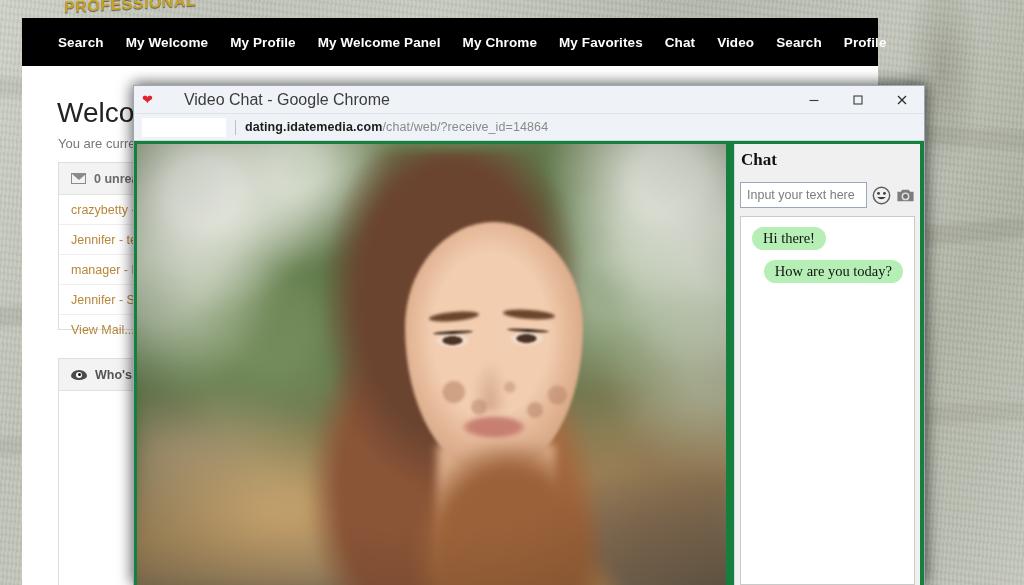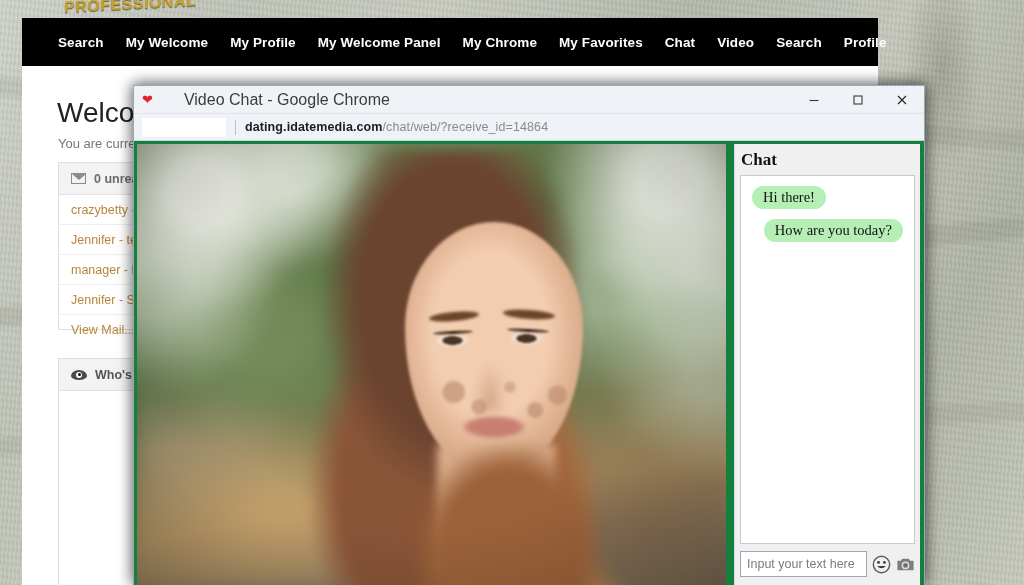--- a/index.html
+++ b/index.html
@@ -597,39 +597,39 @@
         <div class="lash" id="lash-l"></div>
         <div class="lash" id="lash-r"></div>
         <div id="v-nose"></div>
         <div id="v-lips"></div>
         <div id="v-hair2"></div>
         <div class="vfx" id="v-vignette"></div>
       </div>
 
       <div id="chat-pane">
         <div id="chat-title">Chat</div>
-        <div id="chat-log">
-            <div class="bubble left">Hi there!</div>
-            <div class="bubble right">How are you today?</div>
-          </div>
         <div id="chat-input-bar">
           <input id="chat-input" type="text" placeholder="Input your text here" style="">
           <span class="chat-tool">
             <svg width="19" height="19" viewBox="0 0 20 20">
               <circle cx="10" cy="10" r="8.6" fill="none" stroke="#5d5d5d" stroke-width="1.5"></circle>
               <circle cx="6.9" cy="7.8" r="1.5" fill="#3c3c3c"></circle>
               <circle cx="13.1" cy="7.8" r="1.5" fill="#3c3c3c"></circle>
               <path d="M5.4 11.6 Q10 16.4 14.6 11.6 Z" fill="#3c3c3c"></path>
             </svg>
           </span>
           <span class="chat-tool">
             <svg width="19" height="19" viewBox="0 0 20 20">
               <path d="M1.5 6 h3.6 l1.5-2 h6.8 l1.5 2 h3.6 v10 h-17 z" fill="#7d7d7d"></path>
               <circle cx="10" cy="11" r="4.1" fill="#dcdcdc"></circle>
               <circle cx="10" cy="11" r="2.5" fill="#6f6f6f"></circle>
             </svg>
           </span>
         </div>
+        <div id="chat-log">
+            <div class="bubble left">Hi there!</div>
+            <div class="bubble right">How are you today?</div>
+          </div>
       </div>
 
     </div>
   </div>
 </div>
 
 </body></html>

